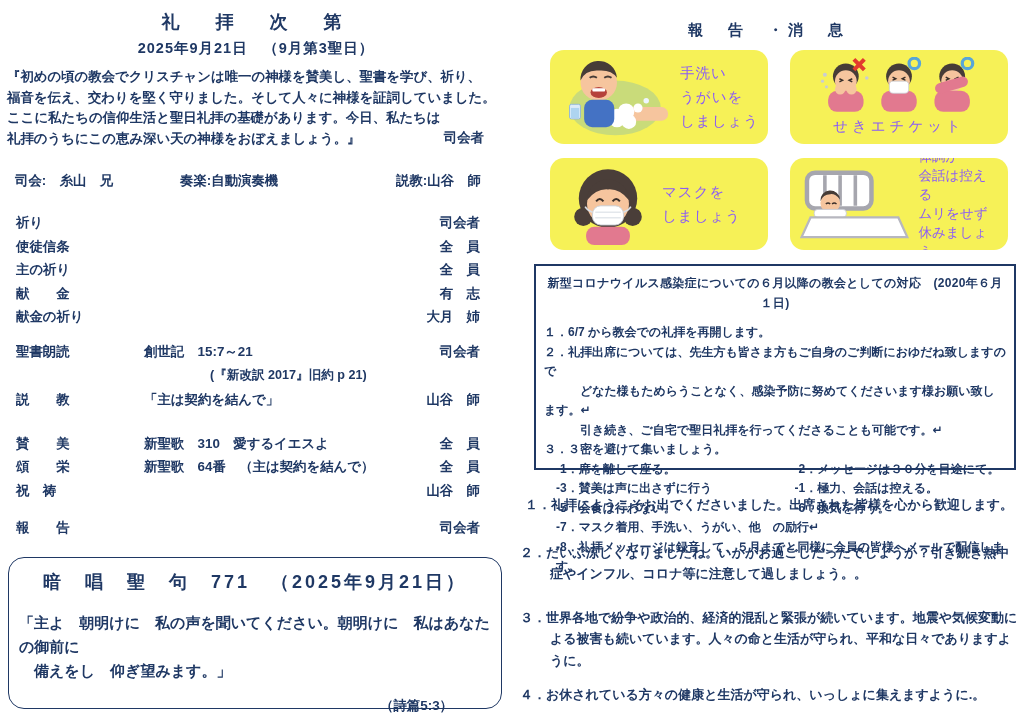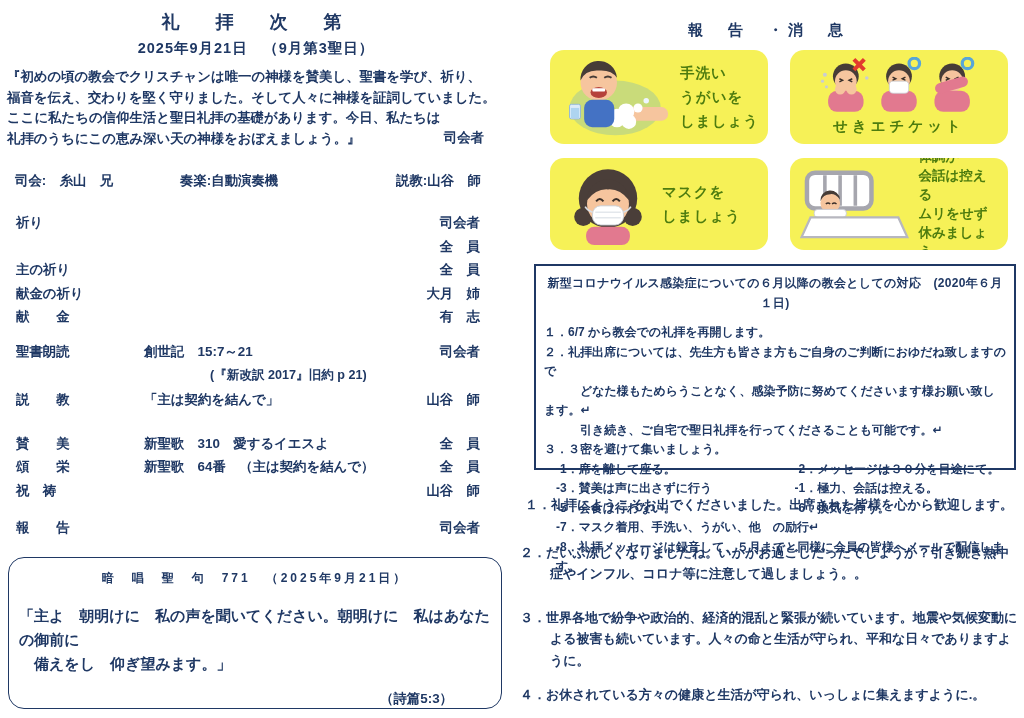--- a/index.html
+++ b/index.html
@@ -34,38 +34,38 @@
   .o-who{width:90px;text-align:right;}
   .o-note{height:25px;line-height:25px;}
   .o-note .o-detail{padding-left:66px;font-size:12.6px;}
   .gap-sm{margin-top:11px;}
   .gap-md{margin-top:20px;}
   .gap-lg{margin-top:14px;}
 
   .l-versebox{position:absolute;top:557px;left:8px;width:494px;height:152px;
     border:1.6px solid #1f3864;border-radius:16px;box-sizing:border-box;
     padding:12px 10px 0 10px;}
-  .vb-title{text-align:center;font-size:12px;font-weight:700;letter-spacing:3px;}
+  .vb-title{text-align:center;font-size:18px;font-weight:700;letter-spacing:3px;}
   .vb-body{margin-top:17px;font-size:15px;font-weight:700;line-height:24px;}
   .vb-ref{margin-top:14px;text-align:right;padding-right:38px;
     font-size:13.4px;font-weight:700;}
 
   
   .col-right{position:absolute;left:512px;top:17px;width:512px;height:572px;}
   .r-title{position:absolute;top:4px;left:0;width:100%;text-align:center;
     font-size:15px;font-weight:700;letter-spacing:5px;}
   .r-cards{position:absolute;top:33px;left:38px;width:460px;
     display:grid;grid-template-columns:218px 218px;column-gap:22px;row-gap:14px;}
   .card{background:#f6f157;border-radius:14px;box-sizing:border-box;
     display:flex;align-items:center;padding:5px 8px;gap:4px;overflow:hidden;}
   .card-1,.card-3,.card-4{height:94px;}
   .card-2{height:94px;flex-direction:column;justify-content:flex-start;padding-top:7px;gap:0;}
   .card-4{height:92px;}
   .card-3{height:92px;}
-  .caption{font-weight:700;color:#4d7c0f;font-size:14.5px;line-height:24px;
+  .caption{font-weight:400;color:#8b5cf6;font-size:14.5px;line-height:24px;
     letter-spacing:1px;white-space:pre-line;}
   .card-2 .caption{line-height:18px;letter-spacing:4px;margin-top:2px;}
   .card-4 .caption{font-size:13.5px;line-height:19px;letter-spacing:0;}
 
   .r-covid{position:absolute;top:247px;left:22px;width:482px;height:206px;
     border:2.2px solid #1f3864;box-sizing:border-box;padding:8px 8px 0 8px;
     font-size:12px;font-weight:600;line-height:19.5px;}
   .cv-title{text-align:center;letter-spacing:0.3px;margin-bottom:10px;}
   .cv-pairs{padding-left:12px;}
   .cv-pair{display:flex;}
@@ -100,37 +100,38 @@
     <span class="of3" data-bind="left.officiants.2">説教:山谷　師</span>
   </div>
 
   <div class="l-order">
     <div class="o-row">
       <span class="o-item" data-bind="left.order.0.item">祈り</span>
       <span class="o-detail" data-bind="left.order.0.detail"></span>
       <span class="o-who" data-bind="left.order.0.who">司会者</span>
     </div>
     <div class="o-row">
+      <span class="o-item" data-bind="left.order.1.item">使徒信条</span>
       <span class="o-detail" data-bind="left.order.1.detail"></span>
       <span class="o-who" data-bind="left.order.1.who">全　員</span>
     </div>
     <div class="o-row">
       <span class="o-item" data-bind="left.order.2.item">主の祈り</span>
       <span class="o-detail" data-bind="left.order.2.detail"></span>
       <span class="o-who" data-bind="left.order.2.who">全　員</span>
     </div>
     <div class="o-row">
+      <span class="o-item" data-bind="left.order.3.item">献　　金</span>
+      <span class="o-detail" data-bind="left.order.3.detail"></span>
+      <span class="o-who" data-bind="left.order.3.who">有　志</span>
+    </div>
+    <div class="o-row">
       <span class="o-item" data-bind="left.order.4.item">献金の祈り</span>
       <span class="o-detail" data-bind="left.order.4.detail"></span>
       <span class="o-who" data-bind="left.order.4.who">大月　姉</span>
-    </div>
-    <div class="o-row">
-      <span class="o-item" data-bind="left.order.3.item">献　　金</span>
-      <span class="o-detail" data-bind="left.order.3.detail"></span>
-      <span class="o-who" data-bind="left.order.3.who">有　志</span>
     </div>
     <div class="o-row gap-sm">
       <span class="o-item" data-bind="left.order.5.item">聖書朗読</span>
       <span class="o-detail" data-bind="left.order.5.detail">創世記　15:7～21</span>
       <span class="o-who" data-bind="left.order.5.who">司会者</span>
     </div>
     <div class="o-row o-note">
       <span class="o-item" data-bind="left.order.6.item"></span>
       <span class="o-detail" data-bind="left.order.6.detail">(『新改訳 2017』旧約 p 21)</span>
       <span class="o-who" data-bind="left.order.6.who"></span>

